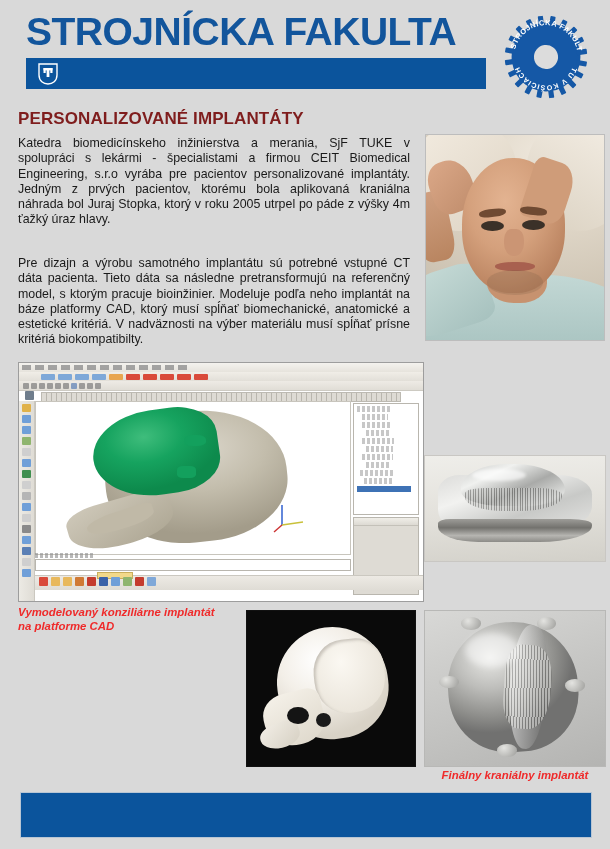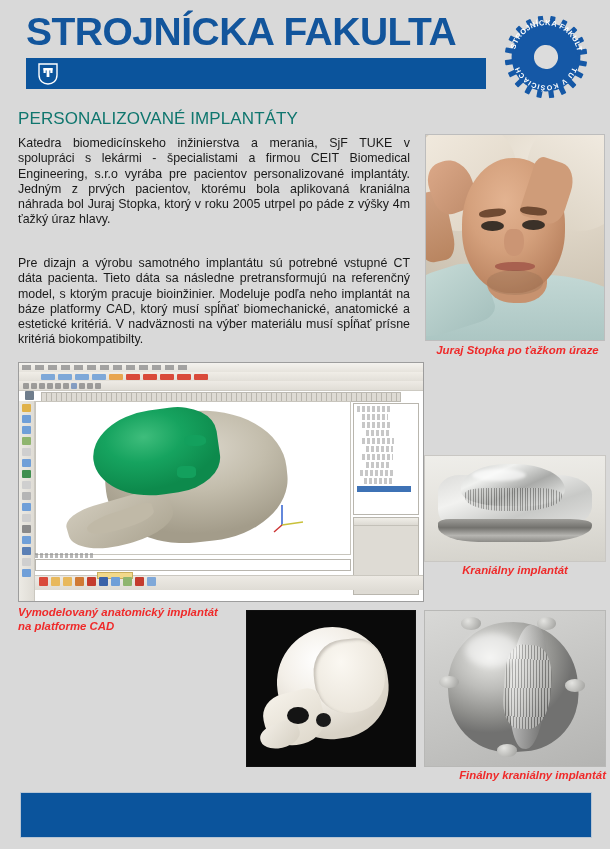--- a/index.html
+++ b/index.html
@@ -28,42 +28,42 @@
   .shield svg{display:block;}
   .uni-title{
     margin-left:12px;color:#ffffff;font-size:18.5px;font-weight:bold;
     letter-spacing:0.2px;white-space:nowrap;
   }
   .gear-logo{position:absolute;left:503px;top:14px;width:86px;height:86px;}
   .gear-logo svg{display:block;}
 
   
   .sec-title{
-    position:absolute;color:#0f766e;font-weight:normal;
+    position:absolute;color:#7f1d1d;font-weight:bold;
   }
   #title-main{left:18px;top:109px;font-size:17px;letter-spacing:0.1px;}
   #title-sub{left:18px;top:236px;font-size:12.5px;}
 
   .body-text{
     position:absolute;color:#1a1a1a;font-size:12.4px;line-height:15.3px;
     text-align:justify;
   }
   #para-1{left:18px;top:136px;width:392px;}
   #para-2{left:18px;top:256px;width:392px;}
   #para-3{left:18px;top:683px;width:218px;}
 
   .caption{
     position:absolute;color:#ef2a2a;font-style:italic;font-weight:bold;
     font-size:11.4px;line-height:13.5px;
   }
   #cap-patient{left:430px;top:344px;width:175px;text-align:center;}
   #cap-cad{left:18px;top:606px;width:240px;}
   #cap-kran{left:424px;top:564px;width:182px;text-align:center;}
   #cap-model{left:246px;top:769px;width:170px;text-align:center;}
-  #cap-final{left:424px;top:769px;width:182px;text-align:right;}
+  #cap-final{left:424px;top:769px;width:182px;text-align:center;}
 
   
   .photo{position:absolute;overflow:hidden;}
 
   
   #photo-patient{left:425px;top:134px;width:178px;height:205px;
     background:#cfcfcf;border:1px solid #bdbdbd;}
   .pp-bed{position:absolute;inset:0;
     background:
       radial-gradient(ellipse 120% 80% at 70% 10%, #efe8dd 0%, #ded5c6 45%, #c9bfae 100%);
@@ -342,21 +342,20 @@
     <div class="pp-head"></div>
     <div class="pp-headflat"></div>
     <div class="pp-browL"></div>
     <div class="pp-browR"></div>
     <div class="pp-eyeL"></div>
     <div class="pp-eyeR"></div>
     <div class="pp-nose"></div>
     <div class="pp-mouth"></div>
     <div class="pp-chin"></div>
   </div>
-  <div class="caption" id="cap-patient">Juraj Stopka po ťažkom úraze</div>
 
   <div id="cad-window">
 
     <div class="cad-menubar"></div>
     <div class="cad-menu-items">
       <i></i>
         <i></i>
         <i></i>
         <i></i>
         <i></i>
@@ -467,33 +466,32 @@
       <i style="background:#c43c2e"></i>
       <i style="background:#3a62a8"></i>
       <i style="background:#6f9fd8"></i>
       <i style="background:#8fb56e"></i>
       <i style="background:#c43c2e"></i>
       <i style="background:#7fa8d8"></i>
     </div>
   </div>
 
   <div class="caption" id="cap-cad">
-    <span>Vymodelovaný anatomický implantát</span><br>
+    <span>Vymodelovaný konziliárne implantát</span><br>
     <span>na platforme CAD</span>
   </div>
 
   <div class="photo" id="photo-kran">
     <div class="ki-bg"></div>
     <div class="ki-plate-top"></div>
     <div class="ki-plate-edge"></div>
     <div class="ki-dome"></div>
     <div class="ki-dome-shade"></div>
     <div class="ki-hl"></div>
   </div>
-  <div class="caption" id="cap-kran">Kraniálny implantát</div>
 
   <div class="photo" id="photo-model">
     <div class="rm-skull"></div>
     <div class="rm-flap"></div>
     <div class="rm-face"></div>
     <div class="rm-jaw"></div>
     <div class="rm-orb"></div>
     <div class="rm-orb2"></div>
   </div>
 

